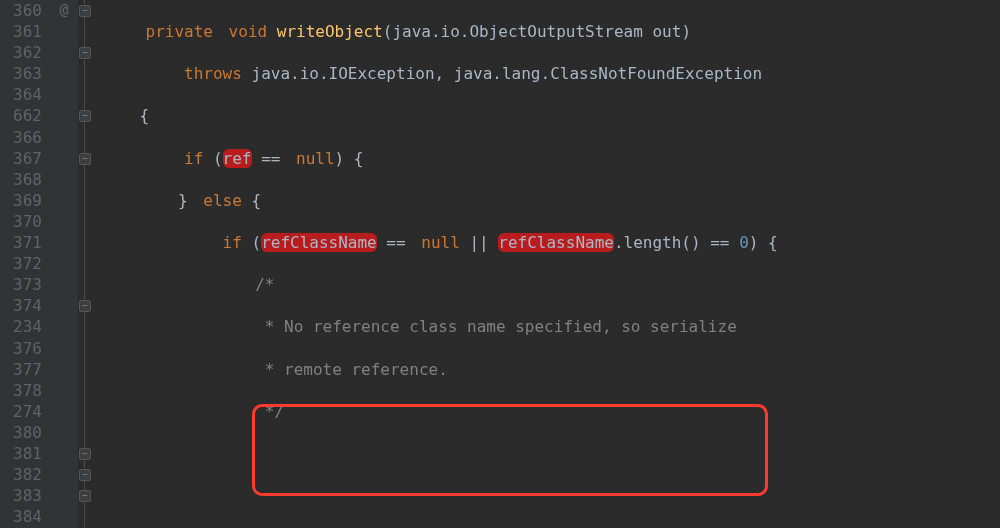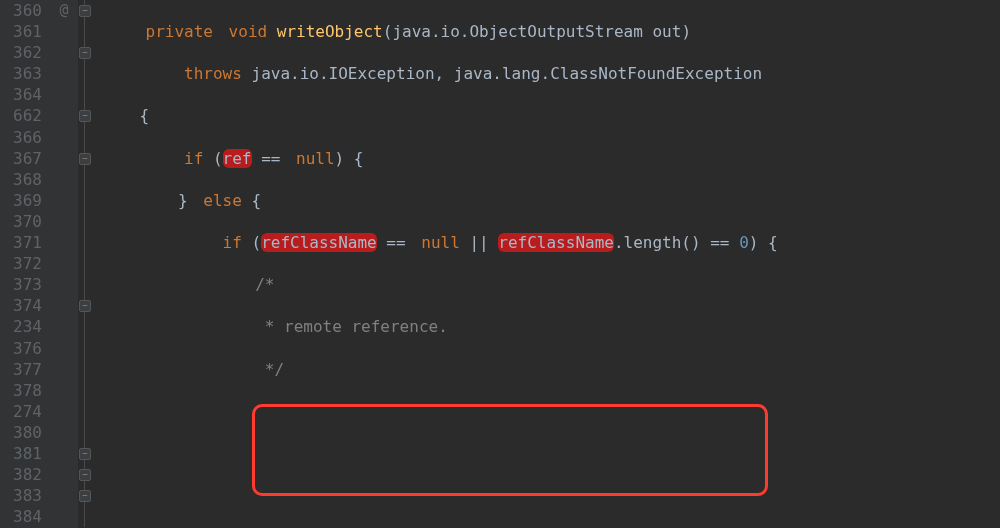--- a/index.html
+++ b/index.html
@@ -251,20 +251,21 @@
   </div>
 
   <div class="code">
 <div class="line">    <span class="kw">private</span> <span class="kw">void</span> <span class="mth">writeObject</span><span>(</span><span class="pkg">java.io.ObjectOutputStream out</span><span>)</span></div>
 <div class="line">        <span class="kw">throws</span> <span>java.io.IOException</span><span>, </span><span>java.lang.ClassNotFoundException</span></div>
 <div class="line">    <span>{</span></div>
 <div class="line">        <span class="kw">if</span><span> (</span><span class="id-hl">ref</span><span> == </span><span class="kw">null</span><span>) {</span></div>
 <div class="line">        <span>} </span><span class="kw">else</span><span> {</span></div>
 <div class="line">            <span class="kw">if</span><span> (</span><span class="id-hl">refClassName</span><span> == </span><span class="kw">null</span><span> || </span><span class="id-hl">refClassName</span><span>.length() == </span><span class="num">0</span><span>) {</span></div>
 <div class="line">                <span class="cmt">/*</span></div>
+<div class="line">                <span class="cmt"> * No reference class name specified, so serialize</span></div>
 <div class="line">                <span class="cmt"> * remote reference.</span></div>
 <div class="line">                <span class="cmt"> */</span></div>
 <div class="line">                </div>
 
 
 
 
 
 
 

